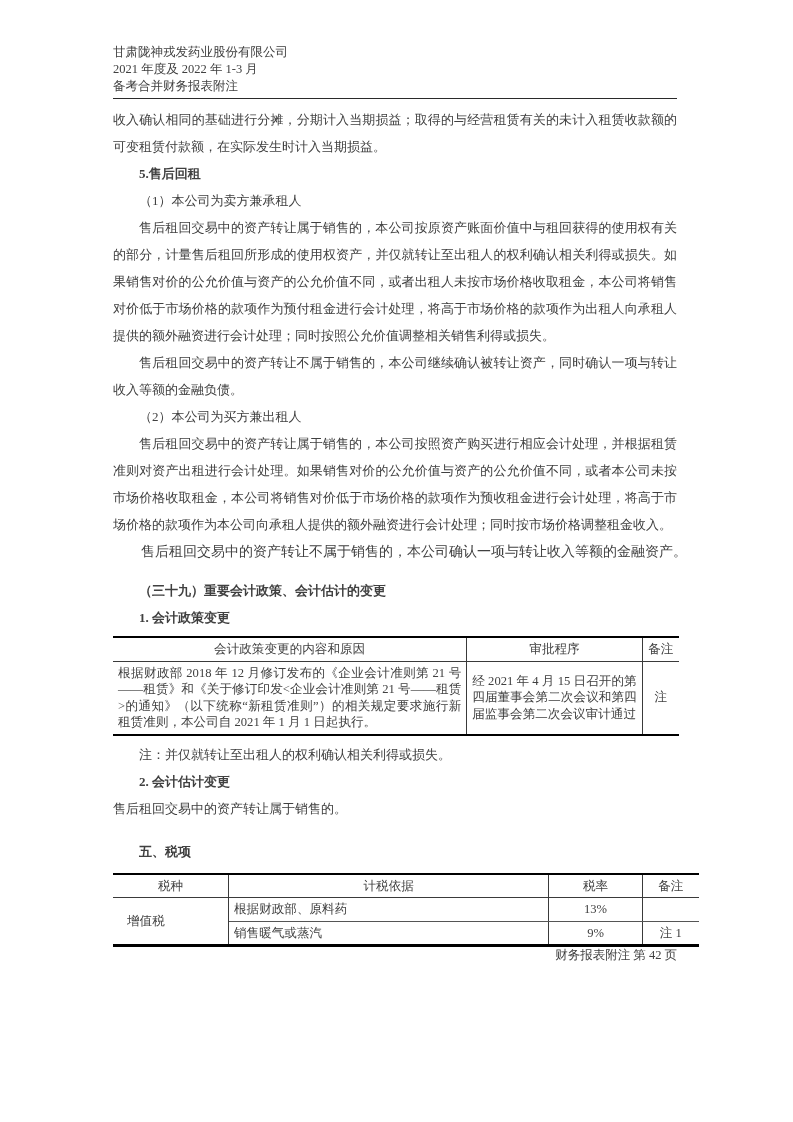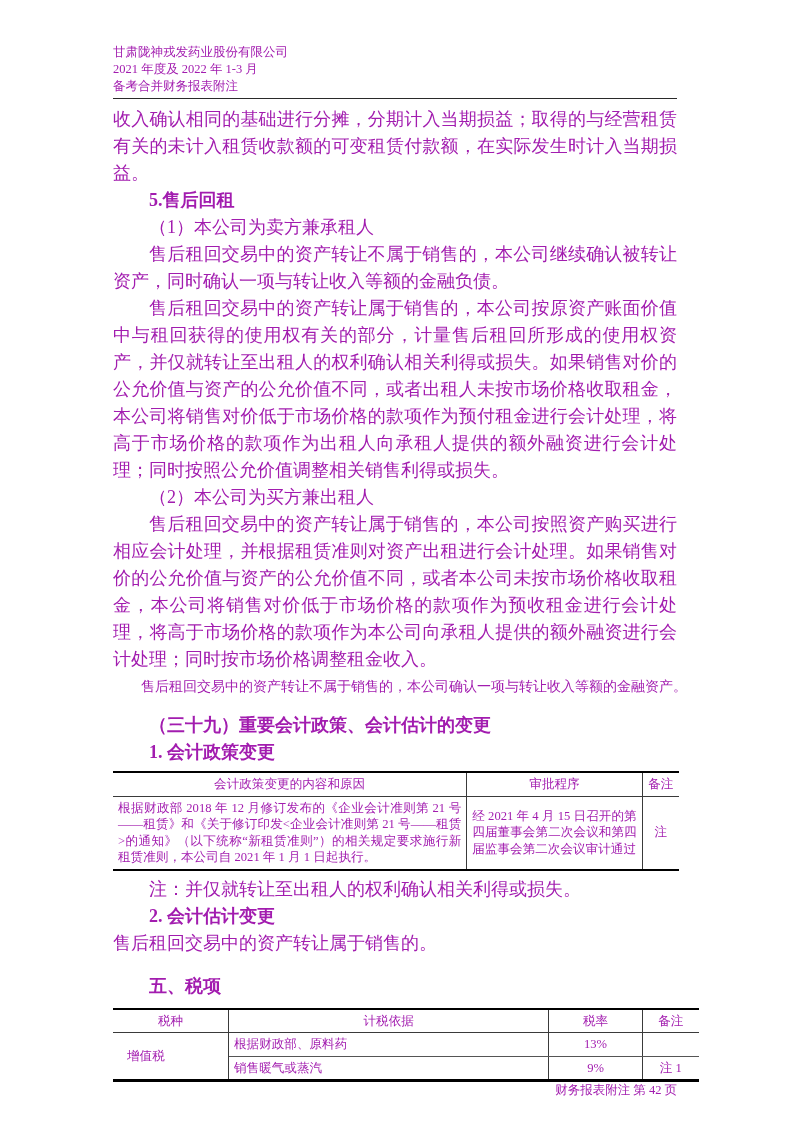--- a/index.html
+++ b/index.html
@@ -3,36 +3,36 @@
 <meta charset="utf-8">
 <style>
   html, body { margin: 0; padding: 0; background: #ffffff; }
   .page {
     position: relative;
     width: 793px;
     height: 1122px;
     background: #ffffff;
     overflow: hidden;
     font-family: "Liberation Serif", "DejaVu Serif", serif;
-    color: #a21caf;
+    color: #404040;
     box-sizing: border-box;
     padding: 44px 116px 0 113px;
   }
   
   .doc-header {
     font-size: 12.5px;
     line-height: 17px;
     padding-bottom: 3px;
     border-bottom: 1.5px solid #2a2a2a;
   }
   .doc-header div { white-space: nowrap; }
   
   .body-text p {
     margin: 0;
-    font-size: 18px;
+    font-size: 13px;
     line-height: 27px;
     text-align: justify;
   }
   .indent { text-indent: 2em; }
   .bold { font-weight: bold; }
   .first-para { margin-top: 7px !important; }
   .sec39 { margin-top: 12px !important; }
   .oneline { white-space: nowrap; font-size: 14px !important; }
   .tax-head { margin-top: 16px !important; }
   
@@ -85,22 +85,22 @@
     <div>2021 年度及 2022 年 1-3 月</div>
     <div>备考合并财务报表附注</div>
   </div>
 
   <div class="body-text">
 
     <p class="first-para">收入确认相同的基础进行分摊，分期计入当期损益；取得的与经营租赁有关的未计入租赁收款额的可变租赁付款额，在实际发生时计入当期损益。</p>
 
     <p class="indent bold">5.售后回租</p>
     <p class="indent">（1）本公司为卖方兼承租人</p>
+    <p class="indent">售后租回交易中的资产转让属于销售的，本公司按原资产账面价值中与租回获得的使用权有关的部分，计量售后租回所形成的使用权资产，并仅就转让至出租人的权利确认相关利得或损失。如果销售对价的公允价值与资产的公允价值不同，或者出租人未按市场价格收取租金，本公司将销售对价低于市场价格的款项作为预付租金进行会计处理，将高于市场价格的款项作为出租人向承租人提供的额外融资进行会计处理；同时按照公允价值调整相关销售利得或损失。</p>
     <p class="indent">售后租回交易中的资产转让不属于销售的，本公司继续确认被转让资产，同时确认一项与转让收入等额的金融负债。</p>
-    <p class="indent">售后租回交易中的资产转让属于销售的，本公司按原资产账面价值中与租回获得的使用权有关的部分，计量售后租回所形成的使用权资产，并仅就转让至出租人的权利确认相关利得或损失。如果销售对价的公允价值与资产的公允价值不同，或者出租人未按市场价格收取租金，本公司将销售对价低于市场价格的款项作为预付租金进行会计处理，将高于市场价格的款项作为出租人向承租人提供的额外融资进行会计处理；同时按照公允价值调整相关销售利得或损失。</p>
 
     <p class="indent">（2）本公司为买方兼出租人</p>
     <p class="indent">售后租回交易中的资产转让属于销售的，本公司按照资产购买进行相应会计处理，并根据租赁准则对资产出租进行会计处理。如果销售对价的公允价值与资产的公允价值不同，或者本公司未按市场价格收取租金，本公司将销售对价低于市场价格的款项作为预收租金进行会计处理，将高于市场价格的款项作为本公司向承租人提供的额外融资进行会计处理；同时按市场价格调整租金收入。</p>
     <p class="indent oneline">售后租回交易中的资产转让不属于销售的，本公司确认一项与转让收入等额的金融资产。</p>
 
     <p class="indent bold sec39">（三十九）重要会计政策、会计估计的变更</p>
     <p class="indent bold">1. 会计政策变更</p>
 
     <table class="policy-table">
       <colgroup>

